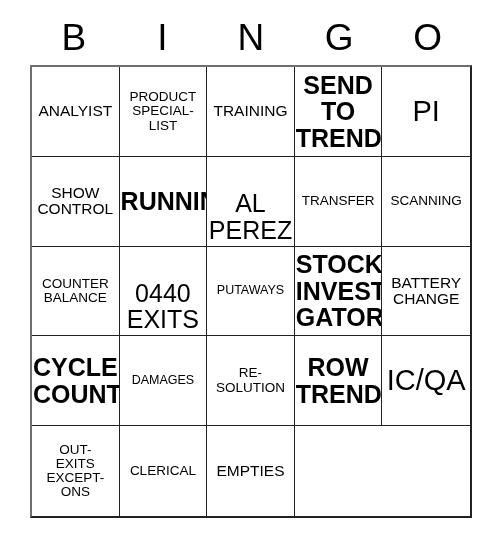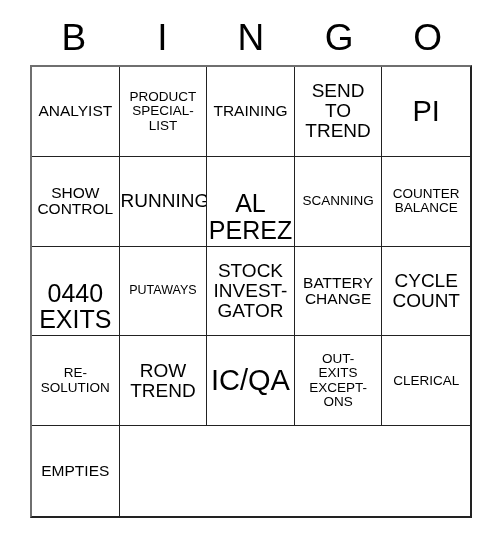--- a/index.html
+++ b/index.html
@@ -83,21 +83,21 @@
     width: 100%;
     line-height: 1.06;
     white-space: pre-line;
     word-break: normal;
   }
 
   
   .sz-xs   { font-size: 12.5px; }
   .sz-s    { font-size: 13.5px; }
   .sz-m    { font-size: 15.5px; }
-  .sz-l    { font-size: 19px;   }
+  .sz-l    { font-size: 25px; font-weight: bold;   }
   .sz-xl   { font-size: 25px; margin-top: 31px;   }
   .sz-xxl  { font-size: 29px;   }
 </style>
 </head>
 <body>
 
 <div class="card">
 
   <div class="header-row">
     <div class="header-cell">B</div>
@@ -134,20 +134,23 @@
 CONTROL</span>
       </div>
     <div class="cell">
         <span class="cell-text sz-l">RUNNING</span>
       </div>
     <div class="cell">
         <span class="cell-text sz-xl">AL
 PEREZ</span>
       </div>
     <div class="cell">
+        <span class="cell-text sz-s">TRANSFER</span>
+      </div>
+    <div class="cell">
         <span class="cell-text sz-s">SCANNING</span>
       </div>
 
     <div class="cell">
         <span class="cell-text sz-s">COUNTER
 BALANCE</span>
       </div>
     <div class="cell">
         <span class="cell-text sz-xl">0440
 EXITS</span>
@@ -161,20 +164,23 @@
 GATOR</span>
       </div>
     <div class="cell">
         <span class="cell-text sz-m">BATTERY
 CHANGE</span>
       </div>
 
     <div class="cell">
         <span class="cell-text sz-l">CYCLE
 COUNT</span>
+      </div>
+    <div class="cell">
+        <span class="cell-text sz-xs">DAMAGES</span>
       </div>
     <div class="cell">
         <span class="cell-text sz-s">RE-
 SOLUTION</span>
       </div>
 
     <div class="cell">
         <span class="cell-text sz-l">ROW
 TREND</span>
       </div>

